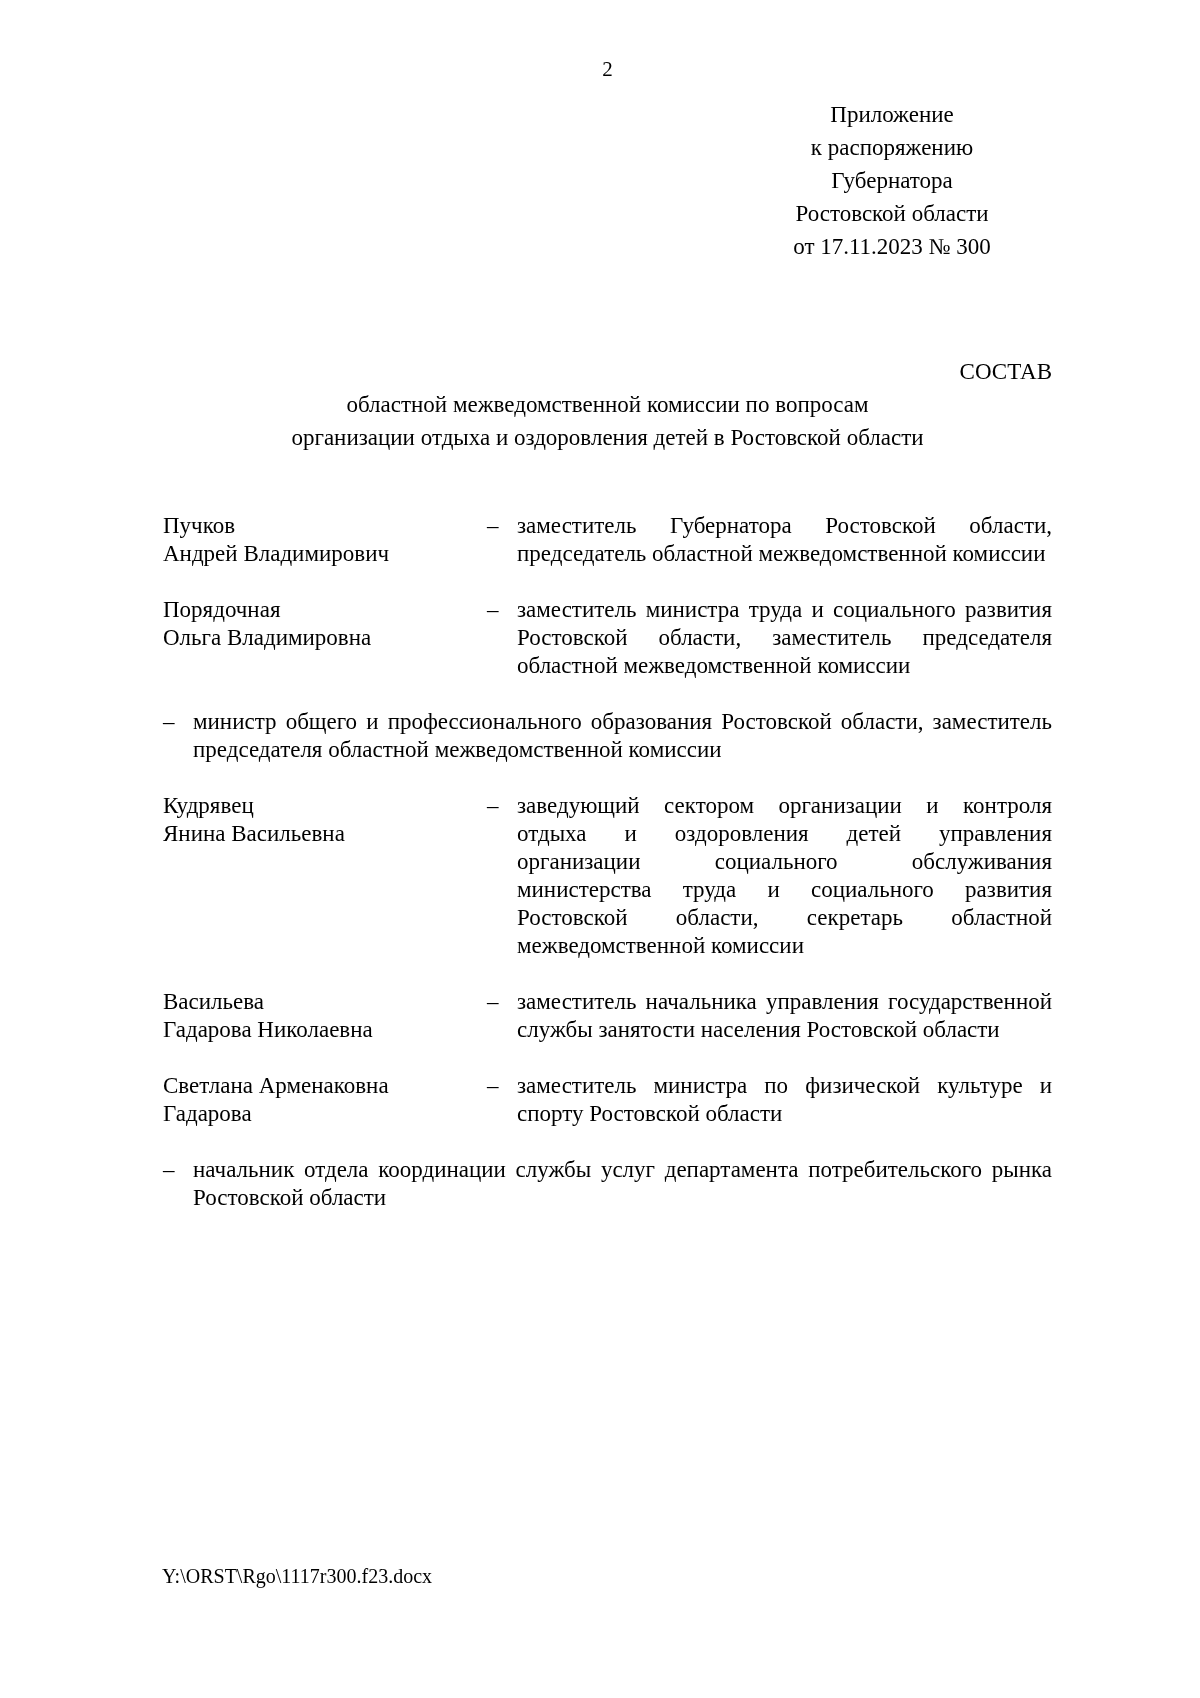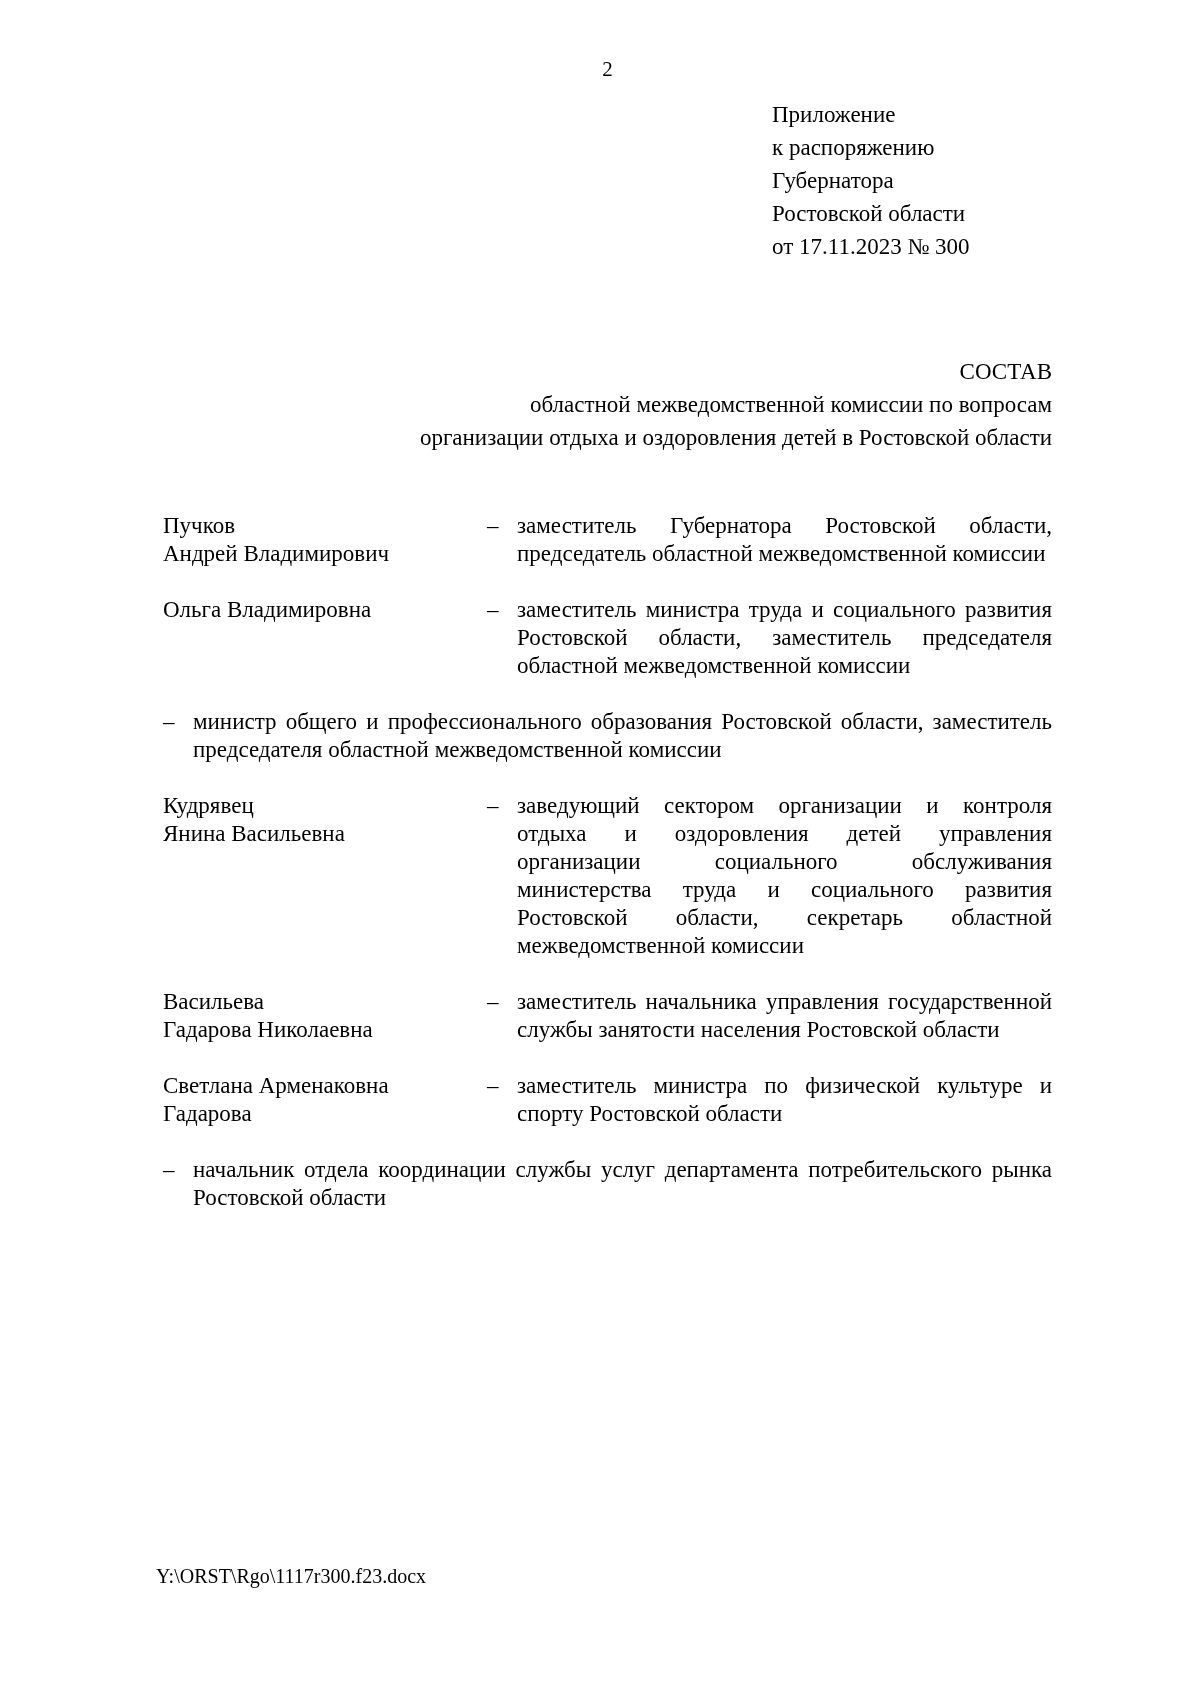--- a/index.html
+++ b/index.html
@@ -17,45 +17,45 @@
     overflow: hidden;
   }
   .page-number {
     text-align: center;
     font-size: 21px;
     line-height: 26px;
   }
   .header-block {
     width: 240px;
     margin: 16px 40px 0 auto;
-    text-align: left;
+    text-align: center;
     line-height: 33px;
   }
   .header-line { white-space: nowrap; }
   .title-block { margin-top: 92px; }
   .doc-title {
     text-align: right;
     line-height: 33px;
   }
   .doc-subtitle {
-    text-align: right;
+    text-align: center;
     line-height: 33px;
   }
   .members { margin-top: 58px; }
   .member-row {
     display: flex;
     line-height: 28px;
     margin-bottom: 28px;
   }
   .member-name { width: 324px; flex: none; }
   .member-dash { width: 30px; flex: none; }
   .member-role { flex: 1; text-align: justify; }
   .footer-path {
     position: absolute;
-    left: 156px;
+    left: 162px;
     bottom: 110px;
     font-size: 20px;
     line-height: 24px;
     white-space: nowrap;
   }
 </style>
 </head>
 <body>
 
 <div class="page">
@@ -82,20 +82,21 @@
       <div class="member-name">
         <div>Пучков</div>
         <div>Андрей Владимирович</div>
       </div>
       <div class="member-dash">–</div>
       <div class="member-role">заместитель Губернатора Ростовской области, председатель областной межведомственной комиссии</div>
     </div>
 
     <div class="member-row">
       <div class="member-name">
+        <div>Порядочная</div>
         <div>Ольга Владимировна</div>
       </div>
       <div class="member-dash">–</div>
       <div class="member-role">заместитель министра труда и социального развития Ростовской области, заместитель председателя областной межведомственной комиссии</div>
     </div>
 
     <div class="member-row">
       <div class="member-dash">–</div>
       <div class="member-role">министр общего и профессионального образования Ростовской области, заместитель председателя областной межведомственной комиссии</div>
     </div>

